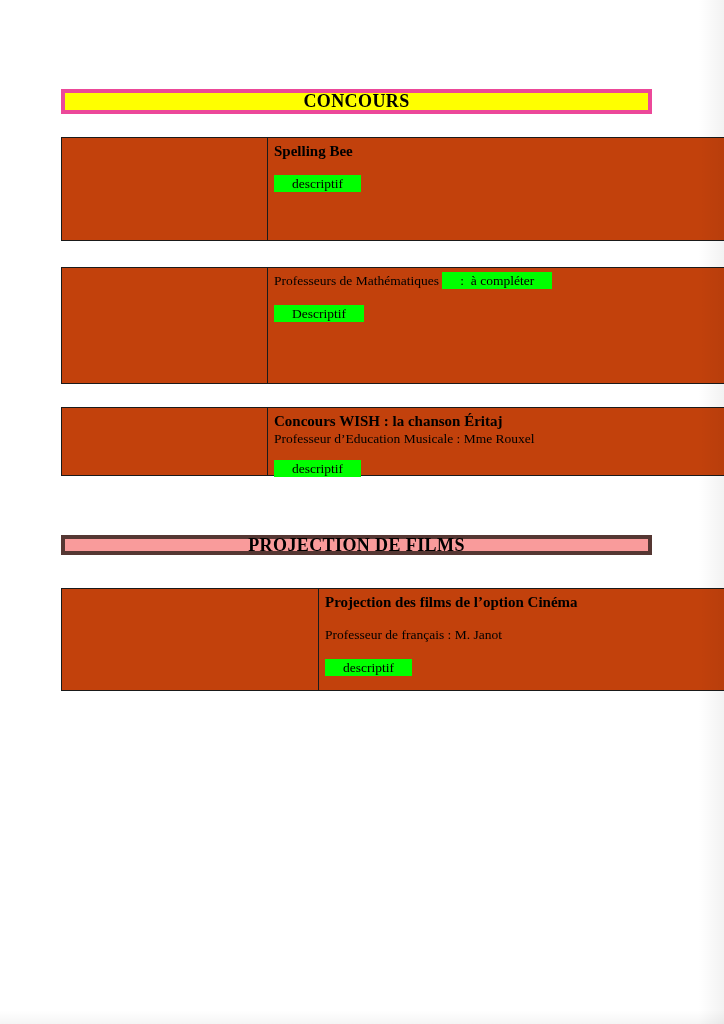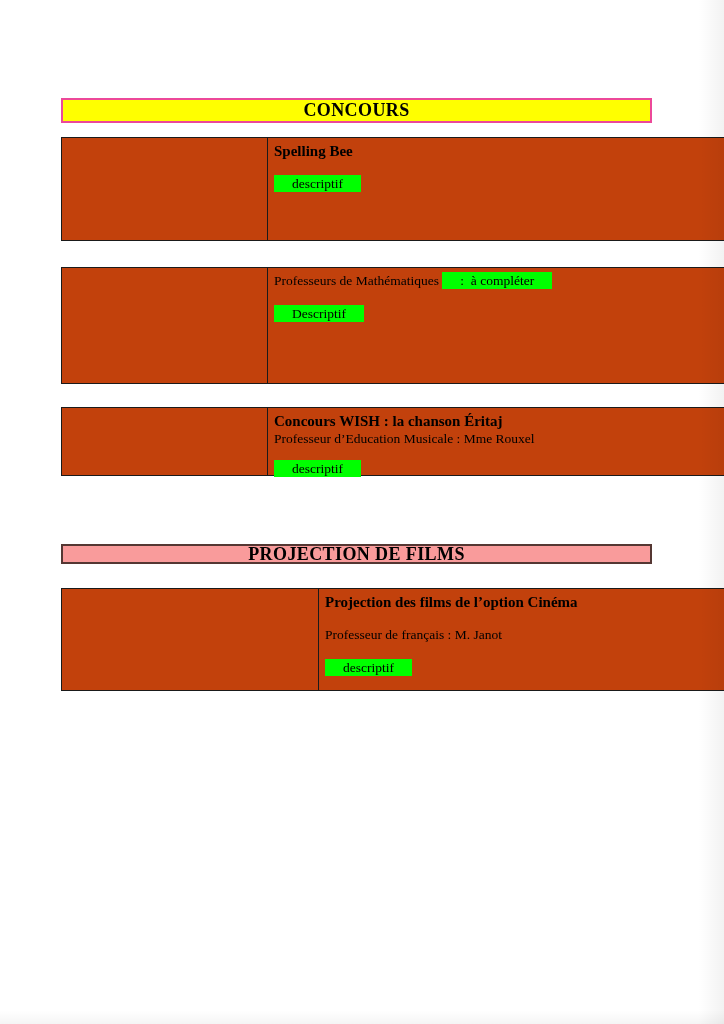--- a/index.html
+++ b/index.html
@@ -18,24 +18,24 @@
     pointer-events:none;
   }
   .page::before{
     content:"";position:absolute;left:0;bottom:0;width:100%;height:14px;
     background:linear-gradient(to bottom, rgba(0,0,0,0), rgba(0,0,0,0.04));
     pointer-events:none;
   }
 
   .banner{
     position:absolute;left:61px;width:591px;
-    border:2px solid #ec4899;
+    border:4px solid #ec4899;
     box-sizing:border-box;
     display:flex;align-items:center;justify-content:center;
-    font-weight:bold;font-size:18px;letter-spacing:0.4px;margin-top:9px;
+    font-weight:bold;font-size:18px;letter-spacing:0.4px;
   }
   .banner-concours{top:89px;height:25px;}
   .banner-films{top:535px;height:20px;border-color:#553733;}
 
   .tbl{
     position:absolute;left:61px;width:688px;
     border:1.5px solid #1a1a1a;
     box-sizing:border-box;
     display:flex;
     background:#c2410c;

